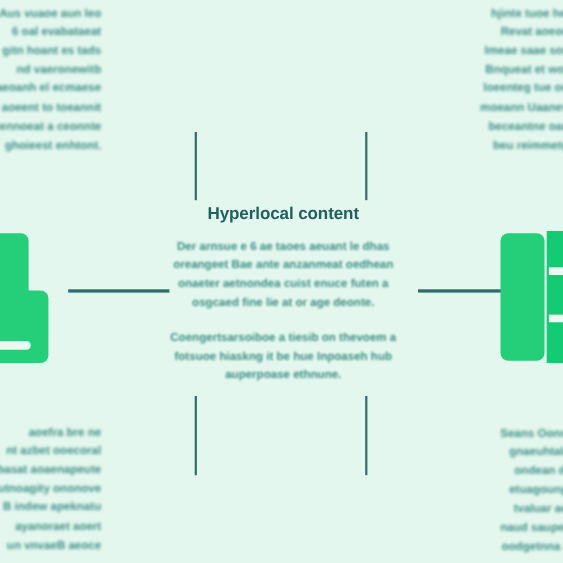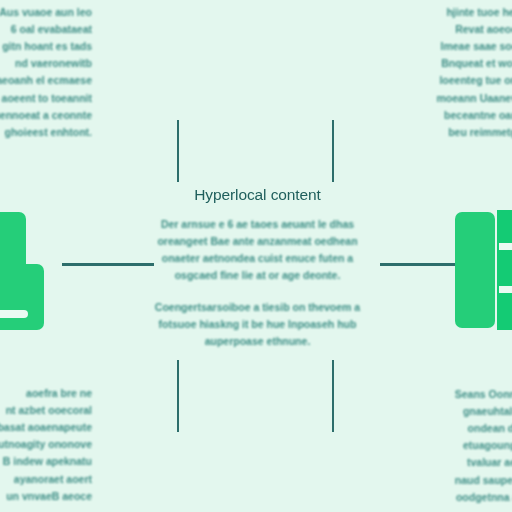--- a/index.html
+++ b/index.html
@@ -42,21 +42,21 @@
   
   #center-node {
     position: absolute;
     left: 150px;
     top: 186px;
     width: 215px;
     text-align: center;
   }
   #center-title {
     font-size: 15.5px;
-    font-weight: 400;
+    font-weight: 700;
     letter-spacing: -0.1px;
     color: #1f5f5c;
     margin: 0 0 11px 0;
     line-height: 1.2;
   }
   .center-para {
     font-size: 10.5px;
     line-height: 1.62;
     color: #3d8f86;
     margin: 0 0 15px 0;

